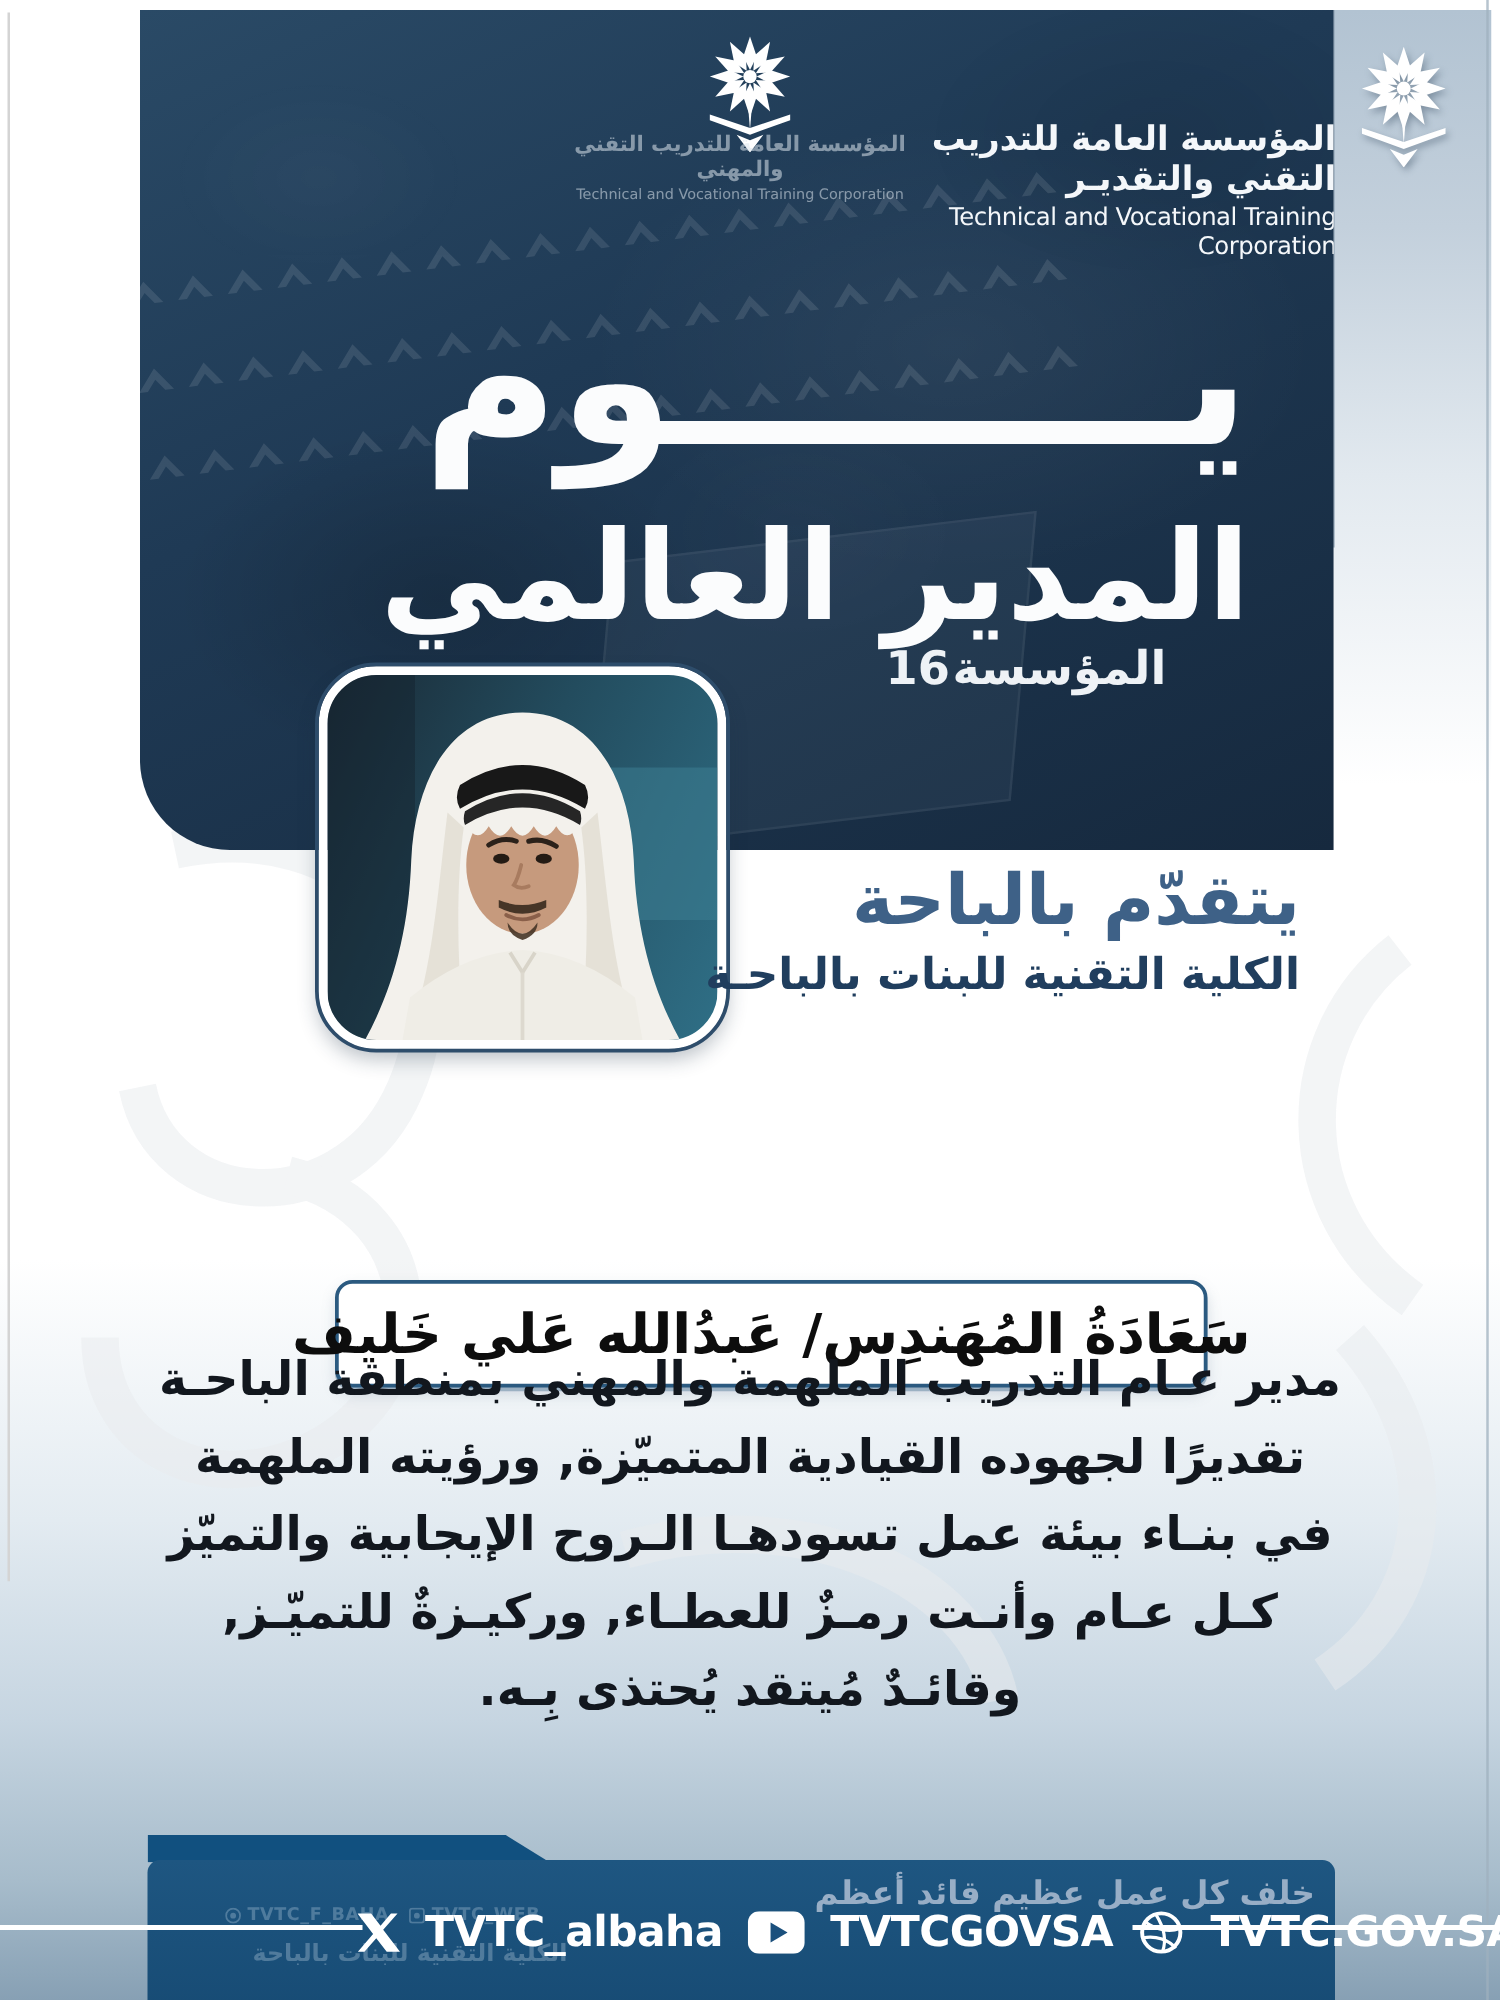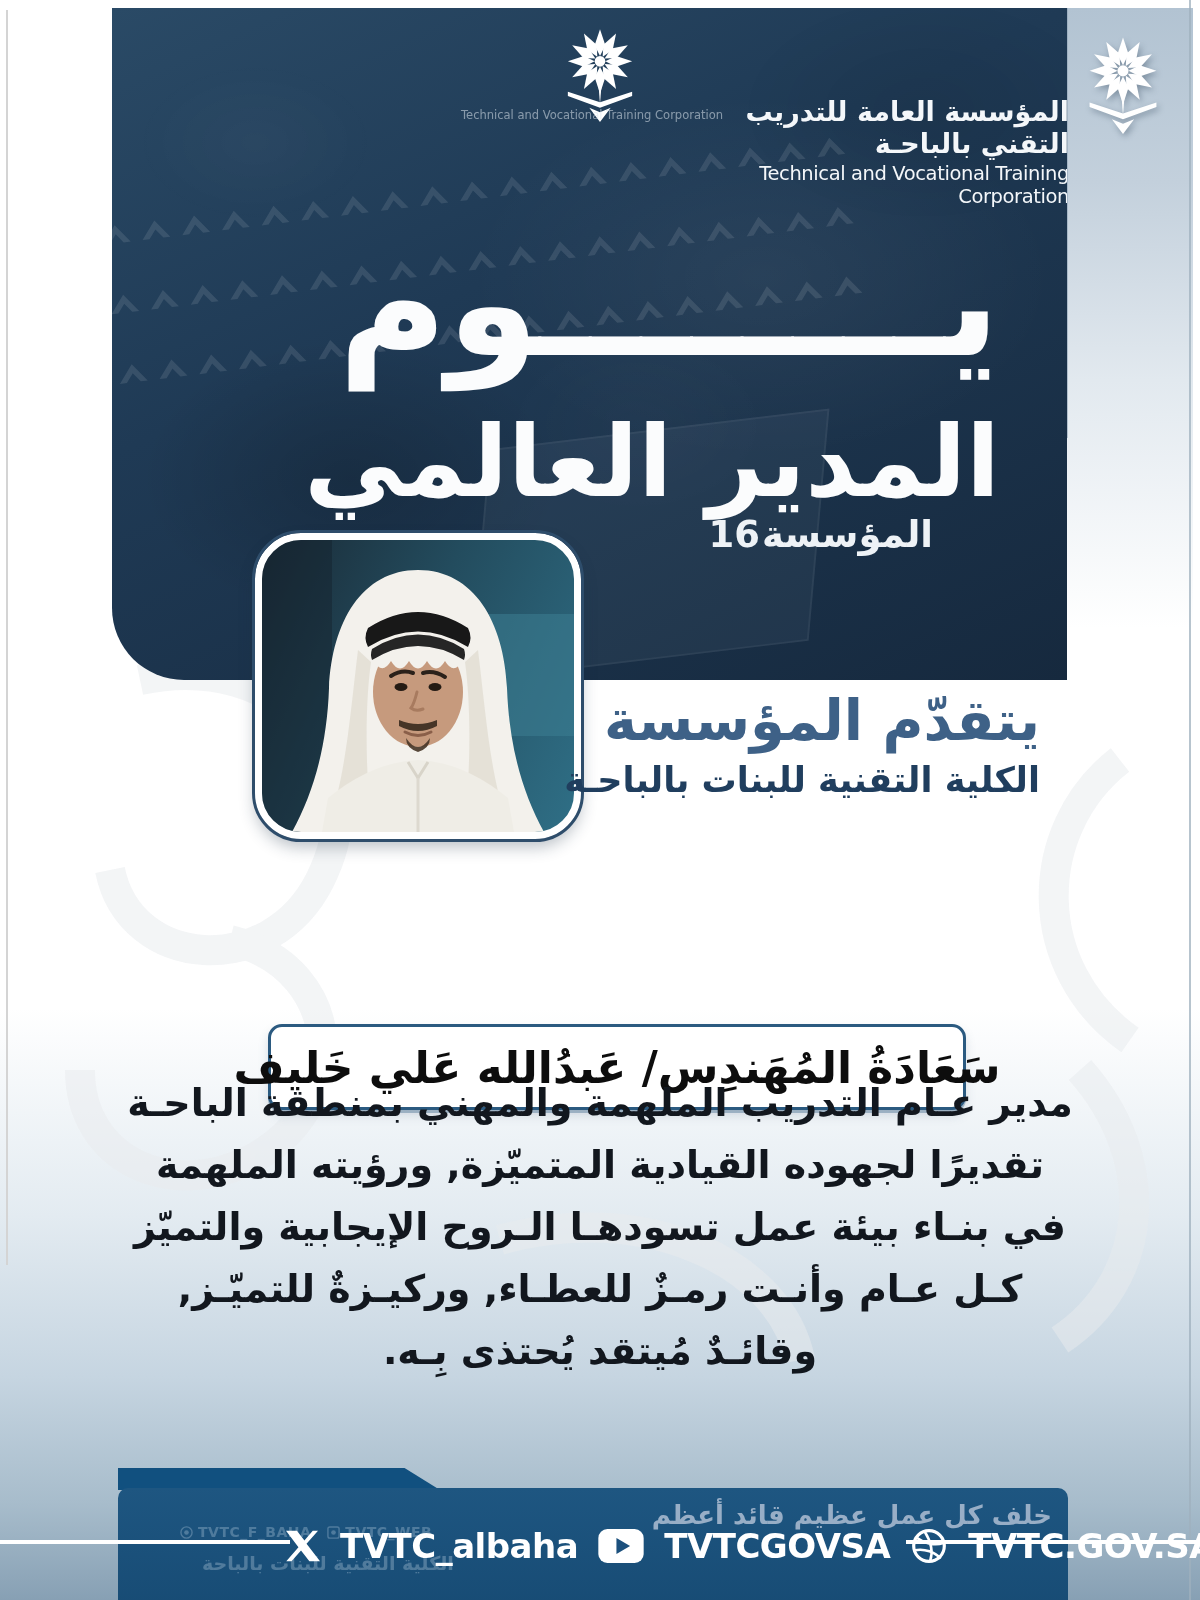--- a/index.html
+++ b/index.html
@@ -154,24 +154,25 @@
         <use href="#chevrow" y="70"></use>
         <use href="#chevrow" y="140"></use>
       </g>
     </svg>
     <div class="abs window-patch"></div>
 
     <svg class="abs crisp-burst" viewBox="0 0 100 112">
       <use href="#burst"></use>
     </svg>
     <div class="abs logo-faint">
+      <div class="ar">المؤسسة العامة للتدريب التقني والمهني</div>
       <div class="en">Technical and Vocational Training Corporation</div>
     </div>
     <div class="abs logo-main">
-      <div class="ar">المؤسسة العامة للتدريب التقني بالباحـة</div>
+      <div class="ar">المؤسسة العامة للتدريب التقني والتقديـر</div>
       <div class="en">Technical and Vocational Training Corporation</div>
     </div>
 
     <div class="abs title1">يــــــــوم</div>
     <div class="abs title2">المدير العالمي</div>
     <div class="abs hero-date">
       <span>16</span>
         <span>المؤسسة</span>
     </div>
   </div>
@@ -199,21 +200,21 @@
       <path d="M155 152 q-3 12 -6 16 q5 4 12 1" stroke="#a87b5f" stroke-width="3" fill="none" stroke-linecap="round"></path>
       <path d="M137 180 Q156 188 175 180 L175 186 Q156 196 137 186 Z" fill="#463527"></path>
       <path d="M143 192 Q156 199 169 192" stroke="#8a5f49" stroke-width="3" fill="none" stroke-linecap="round"></path>
       <path d="M144 198 Q156 216 168 198 Q168 208 156 212 Q144 208 144 198 Z" fill="#463527" opacity="0.9"></path>
       <path d="M60 292 L66 258 Q110 222 156 220 Q202 222 246 258 L252 292 Z" fill="#efede6"></path>
       <path d="M146 222 L156 238 L166 222" stroke="#d8d4c9" stroke-width="3" fill="none"></path>
       <line x1="156" y1="238" x2="156" y2="292" stroke="#ddd9cf" stroke-width="3"></line>
     </svg>
   </div>
 
-  <div class="abs intro1">يتقدّم المؤسسة</div>
+  <div class="abs intro1">يتقدّم بالباحة</div>
   <div class="abs intro2">الكلية التقنية للبنات بالباحـة</div>
 
 
   <div class="abs name-box">
     <span class="nm">سَعَادَةُ المُهَندِس/ عَبدُالله عَلي خَليف</span>
   </div>
 
   <div class="abs paragraph">
     <div>مدير عـام التدريب الملهمة والمهني بمنطقة الباحـة</div>
     <div>تقديرًا لجهوده القيادية المتميّزة, ورؤيته الملهمة</div>

